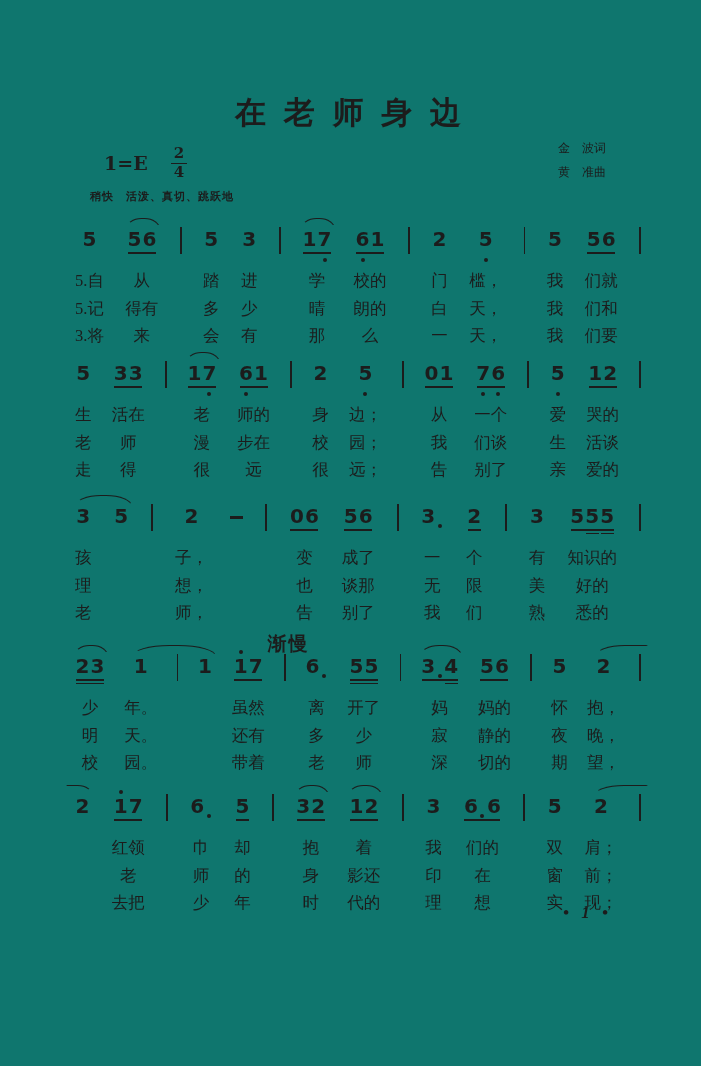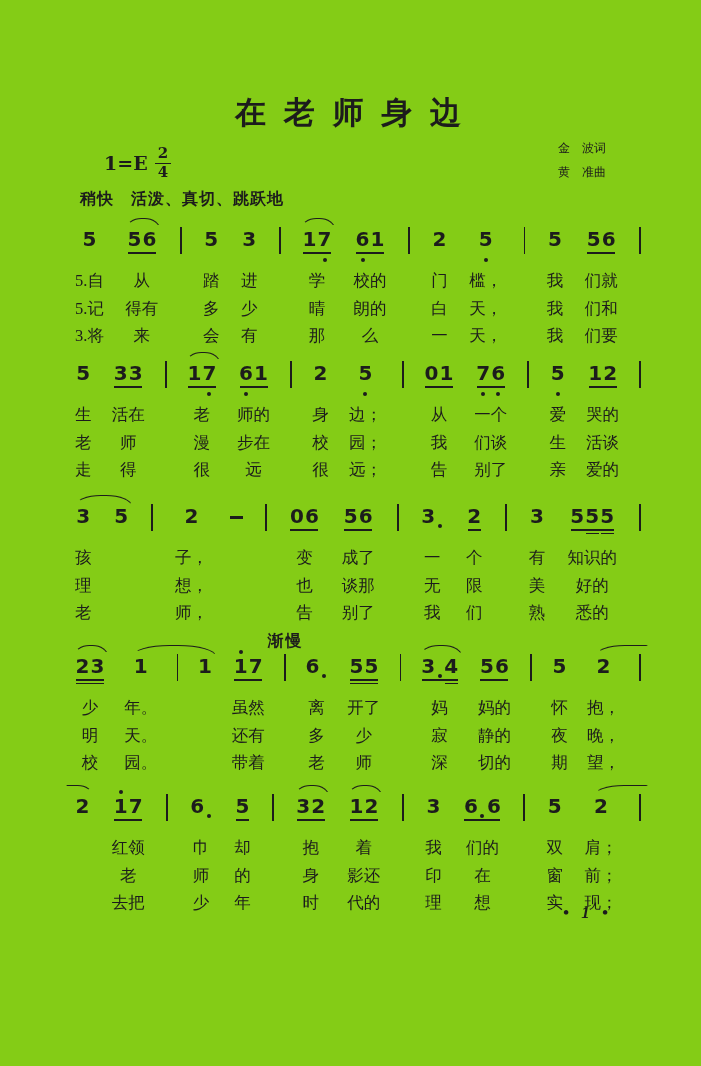--- a/index.html
+++ b/index.html
@@ -1,27 +1,27 @@
 <!DOCTYPE html>
 <html><head>
 <meta charset="utf-8">
 <style>
   html,body{margin:0;padding:0;background:#ffffff;}
-  .page{position:relative;width:701px;height:1066px;background:#84cc16;color:#1c1c1c;
+  .page{position:relative;width:701px;height:1066px;background:#0f766e;color:#1c1c1c;
         font-family:"Liberation Serif",serif;overflow:hidden;}
   
   .title{position:absolute;top:92px;left:0;right:0;text-align:center;
          font-size:31px;font-weight:bold;letter-spacing:5px;}
-  .keysig{position:absolute;top:146px;left:104px;display:flex;align-items:center;gap:7px;
+  .keysig{position:absolute;top:146px;left:104px;display:flex;align-items:center;gap:23px;
           font-weight:bold;font-size:19px;font-family:"DejaVu Serif",serif;}
   .frac{display:inline-flex;flex-direction:column;align-items:center;font-size:15px;line-height:1.05;}
   .frac .ft{border-bottom:1.6px solid #1c1c1c;padding:0 3px 1px;}
   .frac .fb{padding-top:1px;}
   .authors{position:absolute;top:136px;left:558px;font-size:12px;line-height:2.0;}
-  .tempo{position:absolute;top:189px;left:80px;font-size:16px;font-weight:600;letter-spacing:1px;font-family:Liberation Serif, serif;}
+  .tempo{position:absolute;top:189px;left:90px;font-size:11px;font-weight:600;letter-spacing:1px;font-family:Liberation Serif, serif;}
   .pagenum{position:absolute;top:903px;left:563px;font-size:17px;font-weight:bold;font-style:italic;letter-spacing:4px;}
   
   .system{position:absolute;left:75px;width:566px;}
   .cols{display:flex;justify-content:space-between;align-items:flex-start;}
   .col{display:flex;flex-direction:column;align-items:center;}
   .na{height:46px;display:flex;align-items:flex-start;}
   .bw{position:relative;display:flex;}
   .ds{position:relative;display:flex;flex-direction:column;align-items:center;min-width:15px;}
   .hi{height:7px;display:flex;align-items:center;justify-content:center;}
   .dg{font-family:"DejaVu Sans",sans-serif;font-weight:bold;font-size:20px;line-height:23px;}
@@ -29,21 +29,21 @@
   .dot{width:4px;height:4px;border-radius:50%;background:#1c1c1c;}
   .ul{position:absolute;left:1px;right:1px;height:1.6px;background:#1c1c1c;top:31px;}
   .u2{top:34.5px;}
   .xul{position:absolute;left:1px;right:1px;height:1.6px;background:#1c1c1c;top:34.5px;}
   .aug{height:30px;display:flex;align-items:flex-end;padding:0 2px 4px 2px;}
   .barln{width:1.7px;height:27px;background:#1c1c1c;margin-top:6px;}
   .dashg{width:13px;height:3.2px;background:#1c1c1c;margin-top:18px;}
   .lyr{height:27.5px;line-height:27.5px;font-size:16.5px;white-space:nowrap;}
   .slur{position:absolute;height:9px;border:1.6px solid transparent;border-top-color:#1c1c1c;
         border-radius:50% 50% 0 0 / 110% 110% 0 0;pointer-events:none;}
-  .mark{position:absolute;top:-17px;left:34%;font-size:16px;font-weight:600;letter-spacing:2px;}
+  .mark{position:absolute;top:-17px;left:34%;font-size:19px;font-weight:600;letter-spacing:2px;}
 </style>
 </head>
 <body>
 
 <div class="page">
   <div class="title">在 老 师 身 边</div>
 
   <div class="keysig">
     <span>1=E</span>
     <span class="frac">

